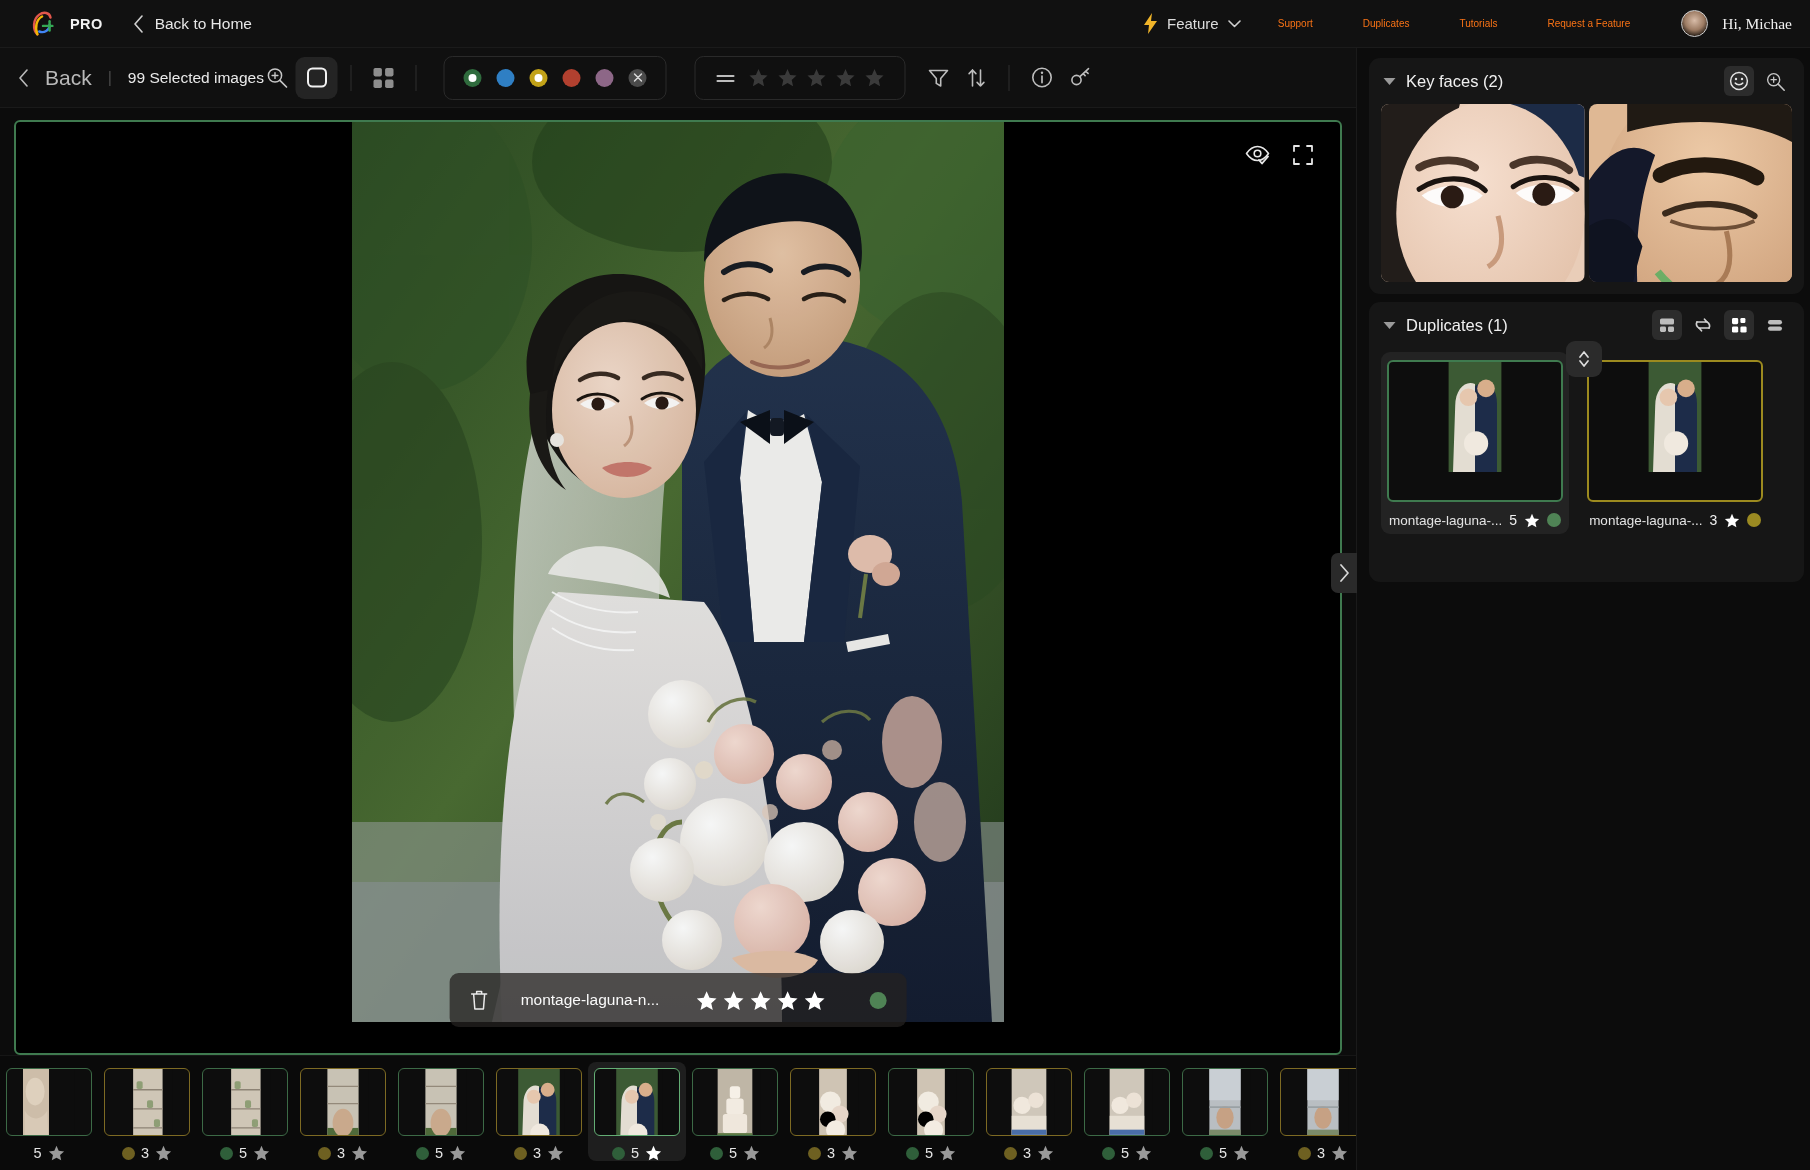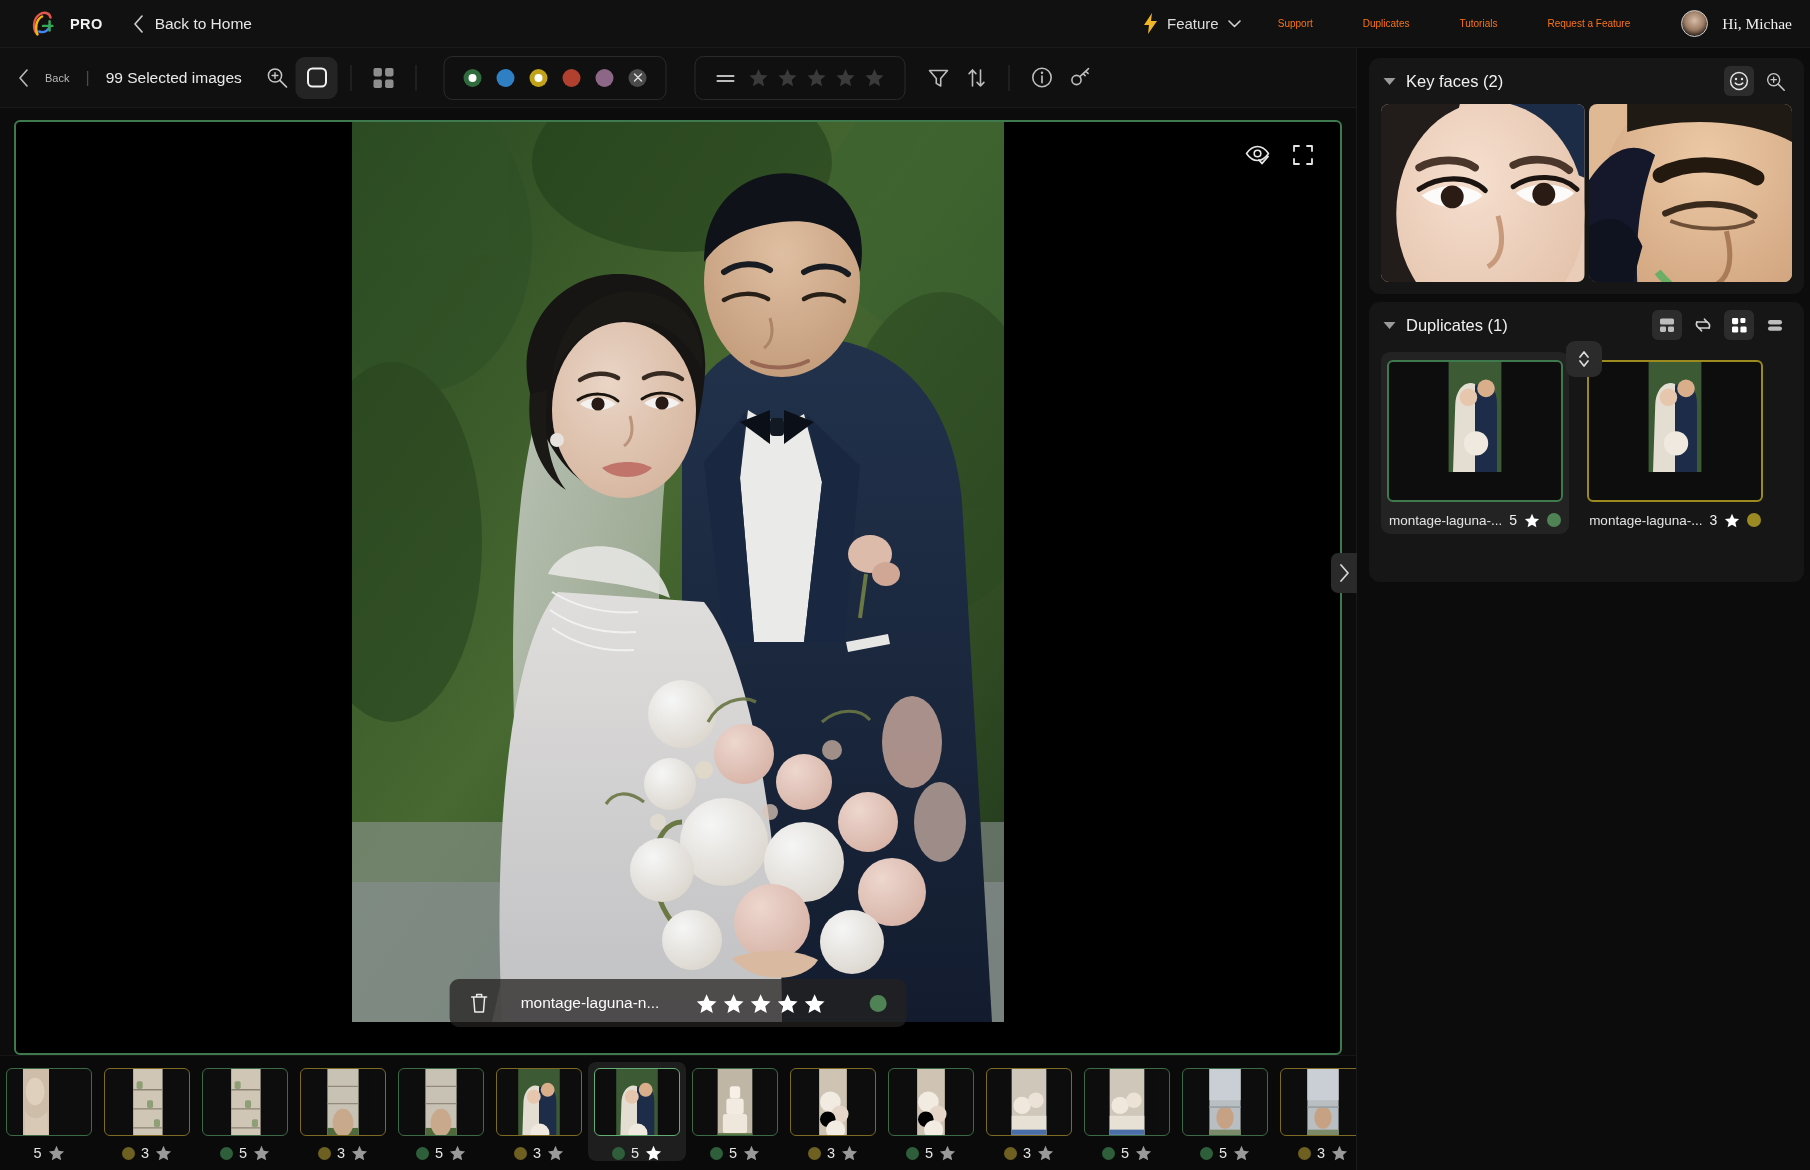--- a/index.html
+++ b/index.html
@@ -48,21 +48,21 @@
   .toolbar {
     height: 60px; flex: 0 0 60px;
     background: #101010;
     display: flex; align-items: center;
     padding: 0 18px;
     position: relative;
     border-bottom: 1px solid #1a1a1a;
   }
   .tb-left { display: flex; align-items: center; gap: 16px; }
   .crumb-chev { cursor: pointer; display:flex; }
-  .crumb-back { font-size: 11px; color: #b9b9b9; cursor: pointer; }
+  .crumb-back { font-size: 21px; color: #b9b9b9; cursor: pointer; }
   .crumb-sep { color: #4a4a4a; font-size: 16px; }
   .crumb-count { font-size: 15.5px; color: #e9e9e9; }
 
   .tb-center {
     position: absolute; left: 50%; transform: translateX(-50%);
     display: flex; align-items: center; gap: 0;
   }
   .tb-btn {
     width: 38px; height: 38px; border-radius: 7px;
     display: flex; align-items: center; justify-content: center;
@@ -94,21 +94,21 @@
     top: 0; bottom: 0; width: 652px;
   }
   .overlay-icons {
     position: absolute; top: 22px; right: 26px;
     display: flex; align-items: center; gap: 22px; z-index: 6;
   }
   .ov-btn { cursor: pointer; display: flex; }
   .info-bar {
     position: absolute; left: 50%; transform: translateX(-50%);
     bottom: 26px; z-index: 7;
-    height: 48px; min-width: 370px;
+    height: 54px; min-width: 370px;
     background: rgba(36,34,33,0.74);
     border-radius: 9px;
     display: flex; align-items: center; gap: 32px;
     padding: 0 20px;
   }
   .trash-btn { cursor: pointer; display:flex; }
   .info-name { font-size: 15.5px; color: #fafafa; white-space: nowrap; }
   .info-stars { display: flex; gap: 5px; margin-left: 4px; }
   .info-dot { width: 17px; height: 17px; border-radius: 50%; background: #4f8355; margin-left: 12px; }
 

